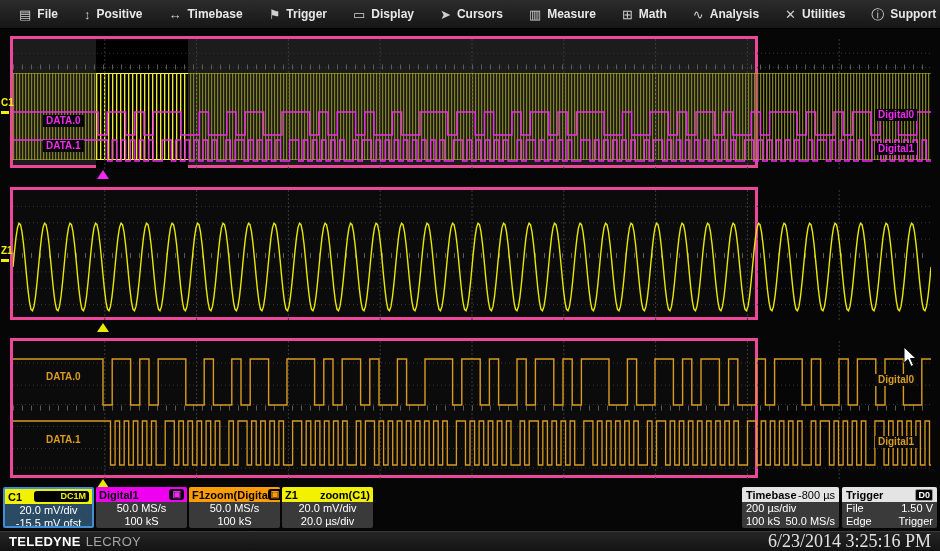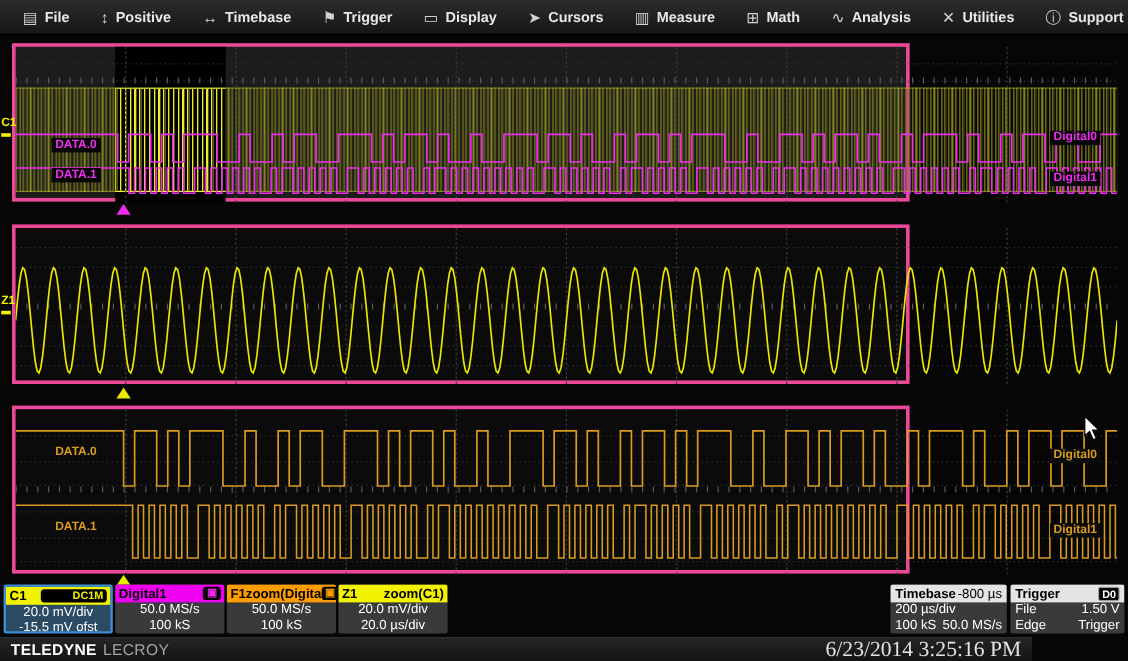--- a/index.html
+++ b/index.html
@@ -51,21 +51,21 @@
   .badge{background:#000;border-radius:3px;font-size:9px;font-weight:bold;line-height:11px;padding:0 3px;margin-left:auto;flex:none;}
   .desc .bdy{padding:0 4px;color:#fff;text-align:center;line-height:13px;}
 
   .info-box{position:absolute;top:487px;height:41px;box-sizing:border-box;background:#3a3a3a;border-radius:2px;
             overflow:hidden;font-size:11px;}
   .info-box .hdr{height:15px;display:flex;align-items:center;padding:0 4px;background:#e4e4e4;color:#000;font-weight:bold;}
   .info-box .row{display:flex;justify-content:space-between;padding:0 4px;color:#fff;line-height:13px;}
   .dbadge{background:#000;color:#fff;border:1px solid #999;border-radius:2px;font-size:9px;font-weight:bold;line-height:10px;padding:0 2px;margin-left:auto;}
 
   
-  .footer{position:absolute;left:0;top:531px;width:860px;height:20px;background:linear-gradient(#242424,#141414);
+  .footer{position:absolute;left:0;top:531px;width:940px;height:20px;background:linear-gradient(#242424,#141414);
           border-top:1px solid #3a3a3a;box-sizing:border-box;display:flex;align-items:center;padding:0 9px;}
   .brand-bold{color:#fff;font-weight:bold;font-size:13px;letter-spacing:.3px;}
   .brand-light{color:#a5a5a5;font-size:13px;margin-left:5px;letter-spacing:.3px;}
   .clock{margin-left:auto;color:#e2e2e2;font-size:18px;font-family:Liberation Serif, serif;}
 
   .mouse-cursor{position:absolute;left:903px;top:347px;}
 </style>
 </head>
 <body>
 

